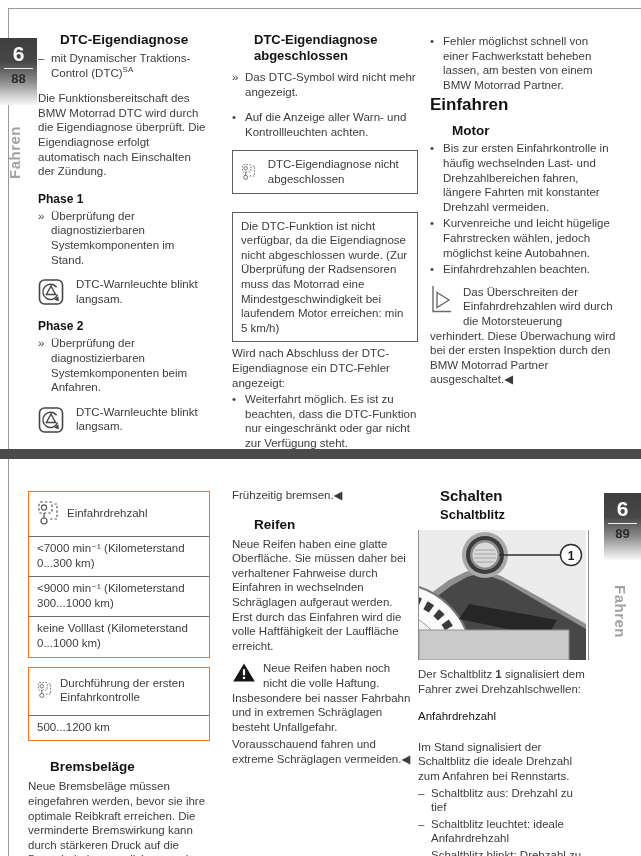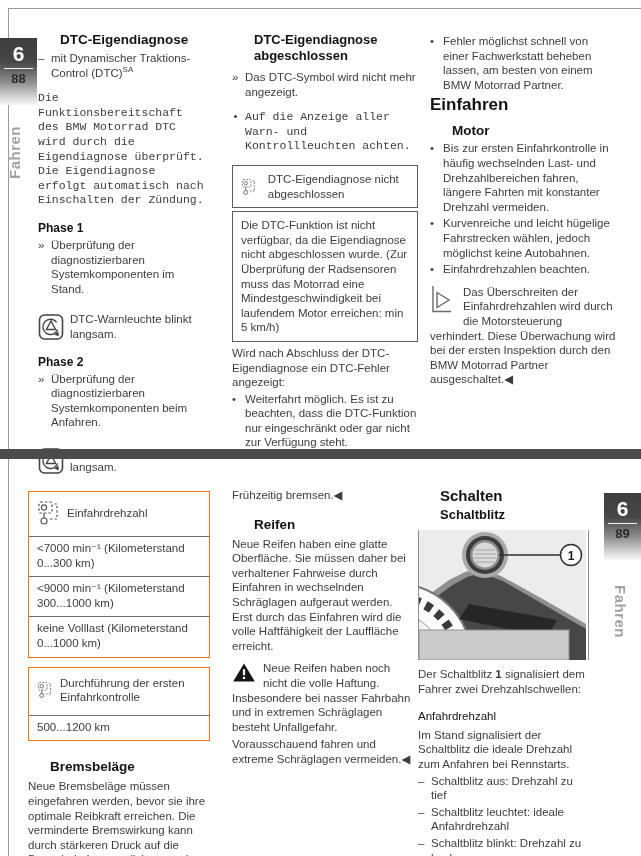--- a/index.html
+++ b/index.html
@@ -42,32 +42,32 @@
   .h-md{font-size:13.5px;line-height:16px;font-weight:bold;color:#131313;padding-left:22px;}
   .h-sm{font-size:12px;line-height:15px;font-weight:bold;color:#131313;}
   .h-lg{font-size:17px;line-height:20px;font-weight:bold;color:#131313;}
   .h-xs{font-size:11.5px;font-weight:normal;color:#131313;}
   p{margin-top:10px;}
   .tight{margin-top:4px;}
 
   .li{display:flex;margin-top:2px;}
   .li .marker{flex:none;width:13px;}
   .li .txt{flex:1;}
-  .mt6{margin-top:6px;} .mt8{margin-top:8px;} .mt11{margin-top:11px;font-family:Liberation Mono, monospace;}
+  .mt6{margin-top:6px;} .mt8{margin-top:8px;} .mt11{margin-top:11px;}
   .mt13{margin-top:13px;} .mt14{margin-top:14px;} .mt16{margin-top:3px;} .mt18{margin-top:18px;}
 
   sup{font-size:8px;line-height:0;}
 
-  .lamp-note{display:flex;gap:6px;margin-top:16px;align-items:flex-start;}
+  .lamp-note{display:flex;gap:12px;margin-top:10px;align-items:flex-start;}
   .lamp-note svg{flex:none;margin-top:1px;}
   .lamp-note .txt{flex:1;}
 
   .ibox{border:1px solid #5d5d5d;padding:6px 8px;}
   .ibox-label{display:flex;gap:12px;align-items:center;margin-top:11px;}
-  .ibox-body{margin-top:3px;}
+  .ibox-body{margin-top:18px;}
 
   .note .icon, .warn .icon{float:left;margin:1px 7px 2px 0;}
   .note,.warn{margin-top:8px;}
   .warn-action{margin-top:3px;}
 
   .spec-table{border:1px solid #f97316;}
   .spec-table .thead{display:flex;gap:8px;align-items:center;padding:8px 8px 10px;}
   .spec-table .row{border-top:1px solid #6e6e6e;padding:4px 8px 6px;}
   .tbl-gap{margin-top:9px;}
 
@@ -276,21 +276,21 @@
 
       <path d="M80,25 H146" stroke="#2e2e2e" stroke-width="1.4"></path>
       <circle cx="152" cy="25" r="10.5" fill="#ffffff" stroke="#2e2e2e" stroke-width="1.4"></circle>
       <text x="152" y="29.5" text-anchor="middle" font-size="12" font-weight="bold" fill="#1a1a1a">1</text>
     </svg>
   </div>
 
   <div class="caption"><span>Der Schaltblitz </span><b>1</b><span> signalisiert dem Fahrer zwei Drehzahlschwellen:</span></div>
 
   <h3 class="h-xs mt13">Anfahrdrehzahl</h3>
-  <p style="margin-top:4px">Im Stand signalisiert der Schaltblitz die ideale Drehzahl zum Anfahren bei Rennstarts.</p>
+  <p style="margin-top:16px">Im Stand signalisiert der Schaltblitz die ideale Drehzahl zum Anfahren bei Rennstarts.</p>
   <div class="li">
     <span class="marker">–</span>
     <span class="txt">Schaltblitz aus: Drehzahl zu tief</span>
   </div>
   <div class="li">
     <span class="marker">–</span>
     <span class="txt">Schaltblitz leuchtet: ideale Anfahrdrehzahl</span>
   </div>
   <div class="li">
     <span class="marker">–</span>

